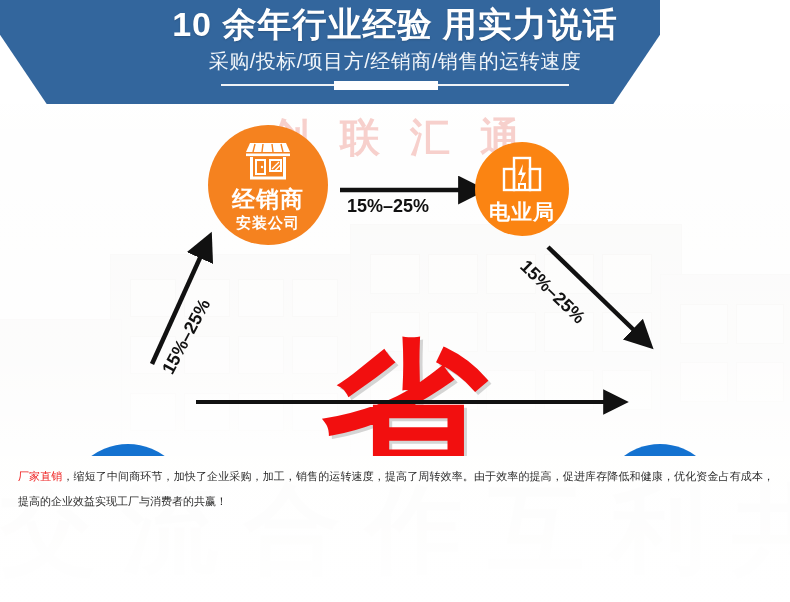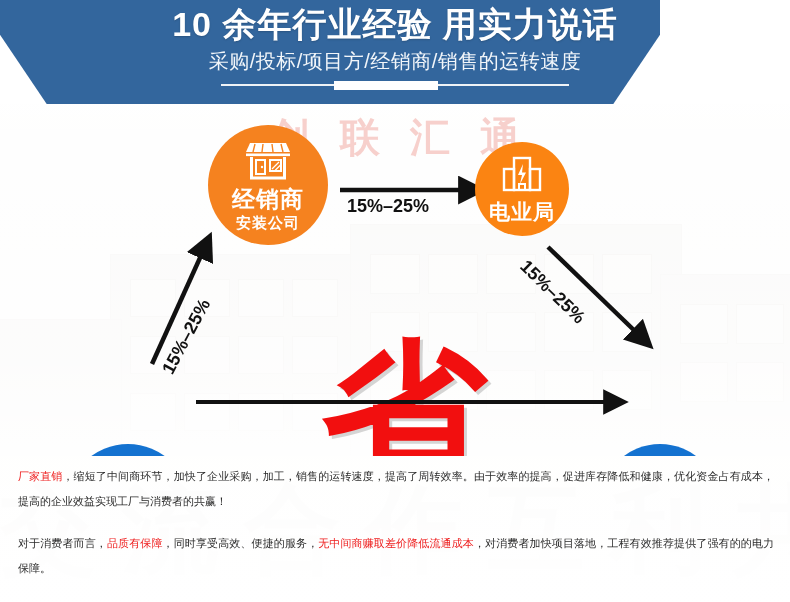--- a/index.html
+++ b/index.html
@@ -268,20 +268,17 @@
 
   <div class="copy">
     <div class="bg-kanji">交流合作互利共赢</div>
     <div class="copy-bgfade"></div>
     <div class="copy-inner">
 
       <div class="para">
         <span class="hl">厂家直销</span><span>，缩短了中间商环节，加快了企业采购，加工，销售的运转速度，提高了周转效率。由于效率的提高，促进库存降低和健康，优化资金占有成本，提高的企业效益实现工厂与消费者的共赢！</span>
       </div>
 
-      <div class="para">
-        <span>对于消费者而言，</span><span class="hl">品质有保障</span><span>，同时享受高效、便捷的服务，</span><span class="hl">无中间商赚取差价降低流通成本</span><span>，对消费者加快项目落地，工程有效推荐提供了强有的的电力保障。</span>
-      </div>
 
     </div>
   </div>
 
 </div>
 
 </body></html>

